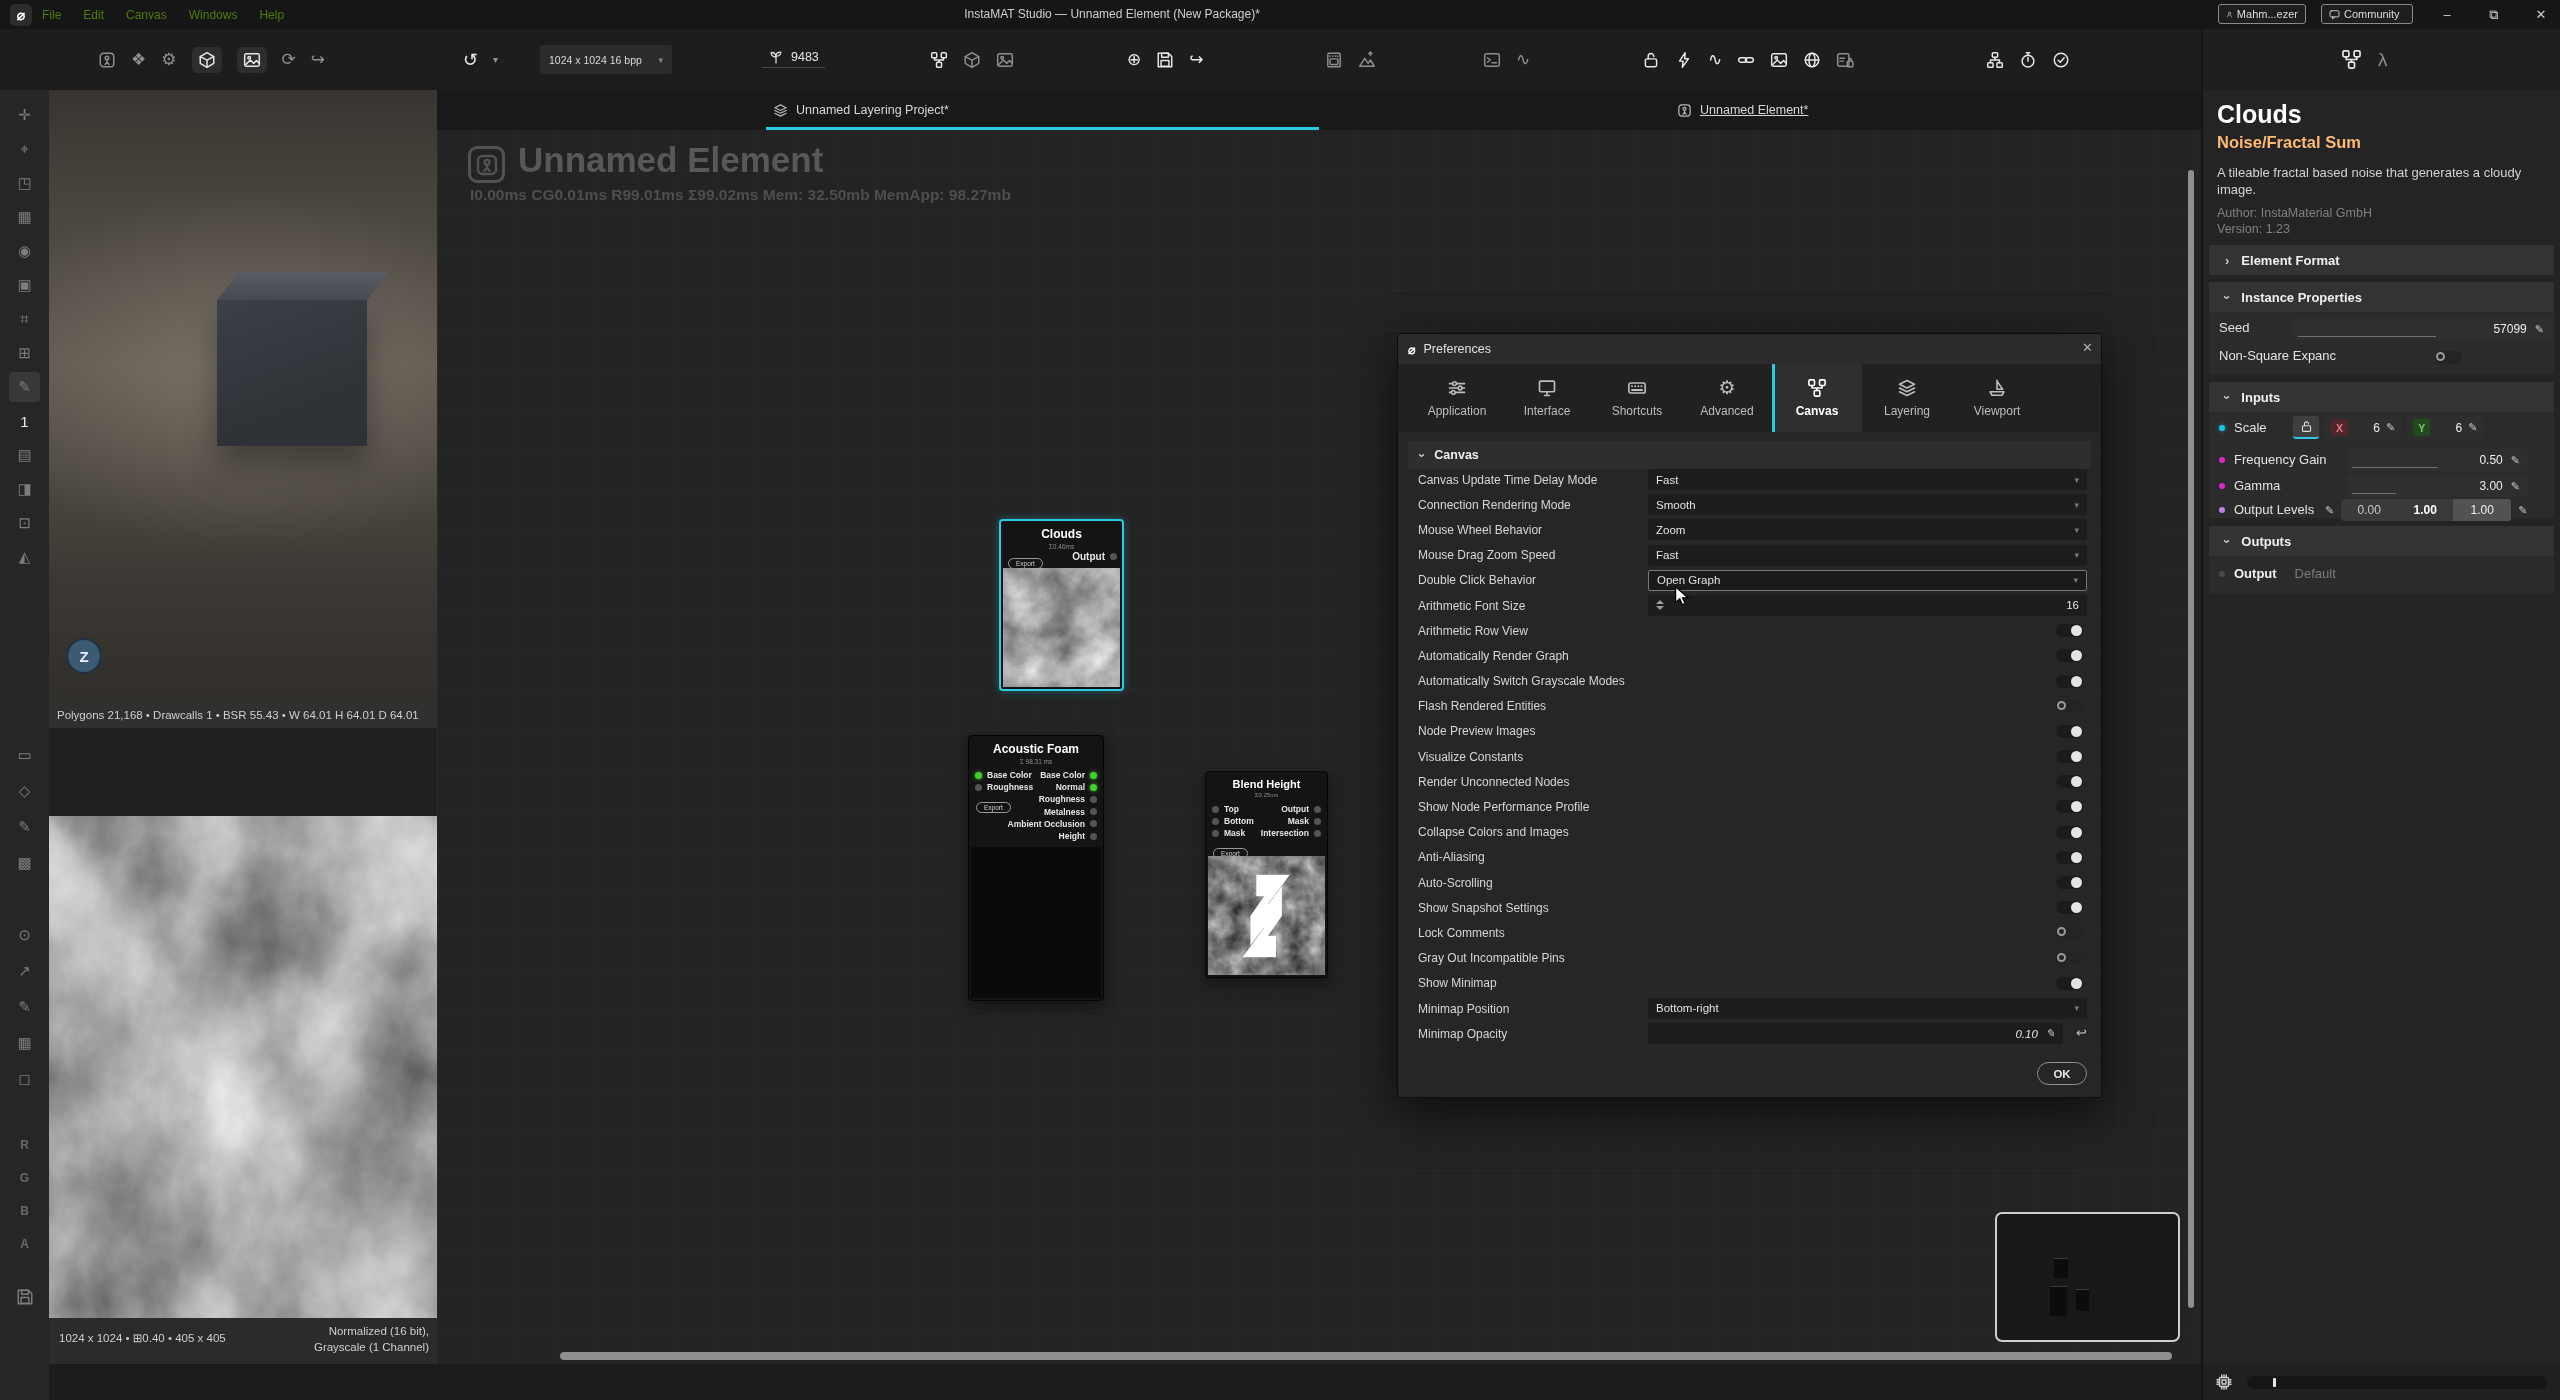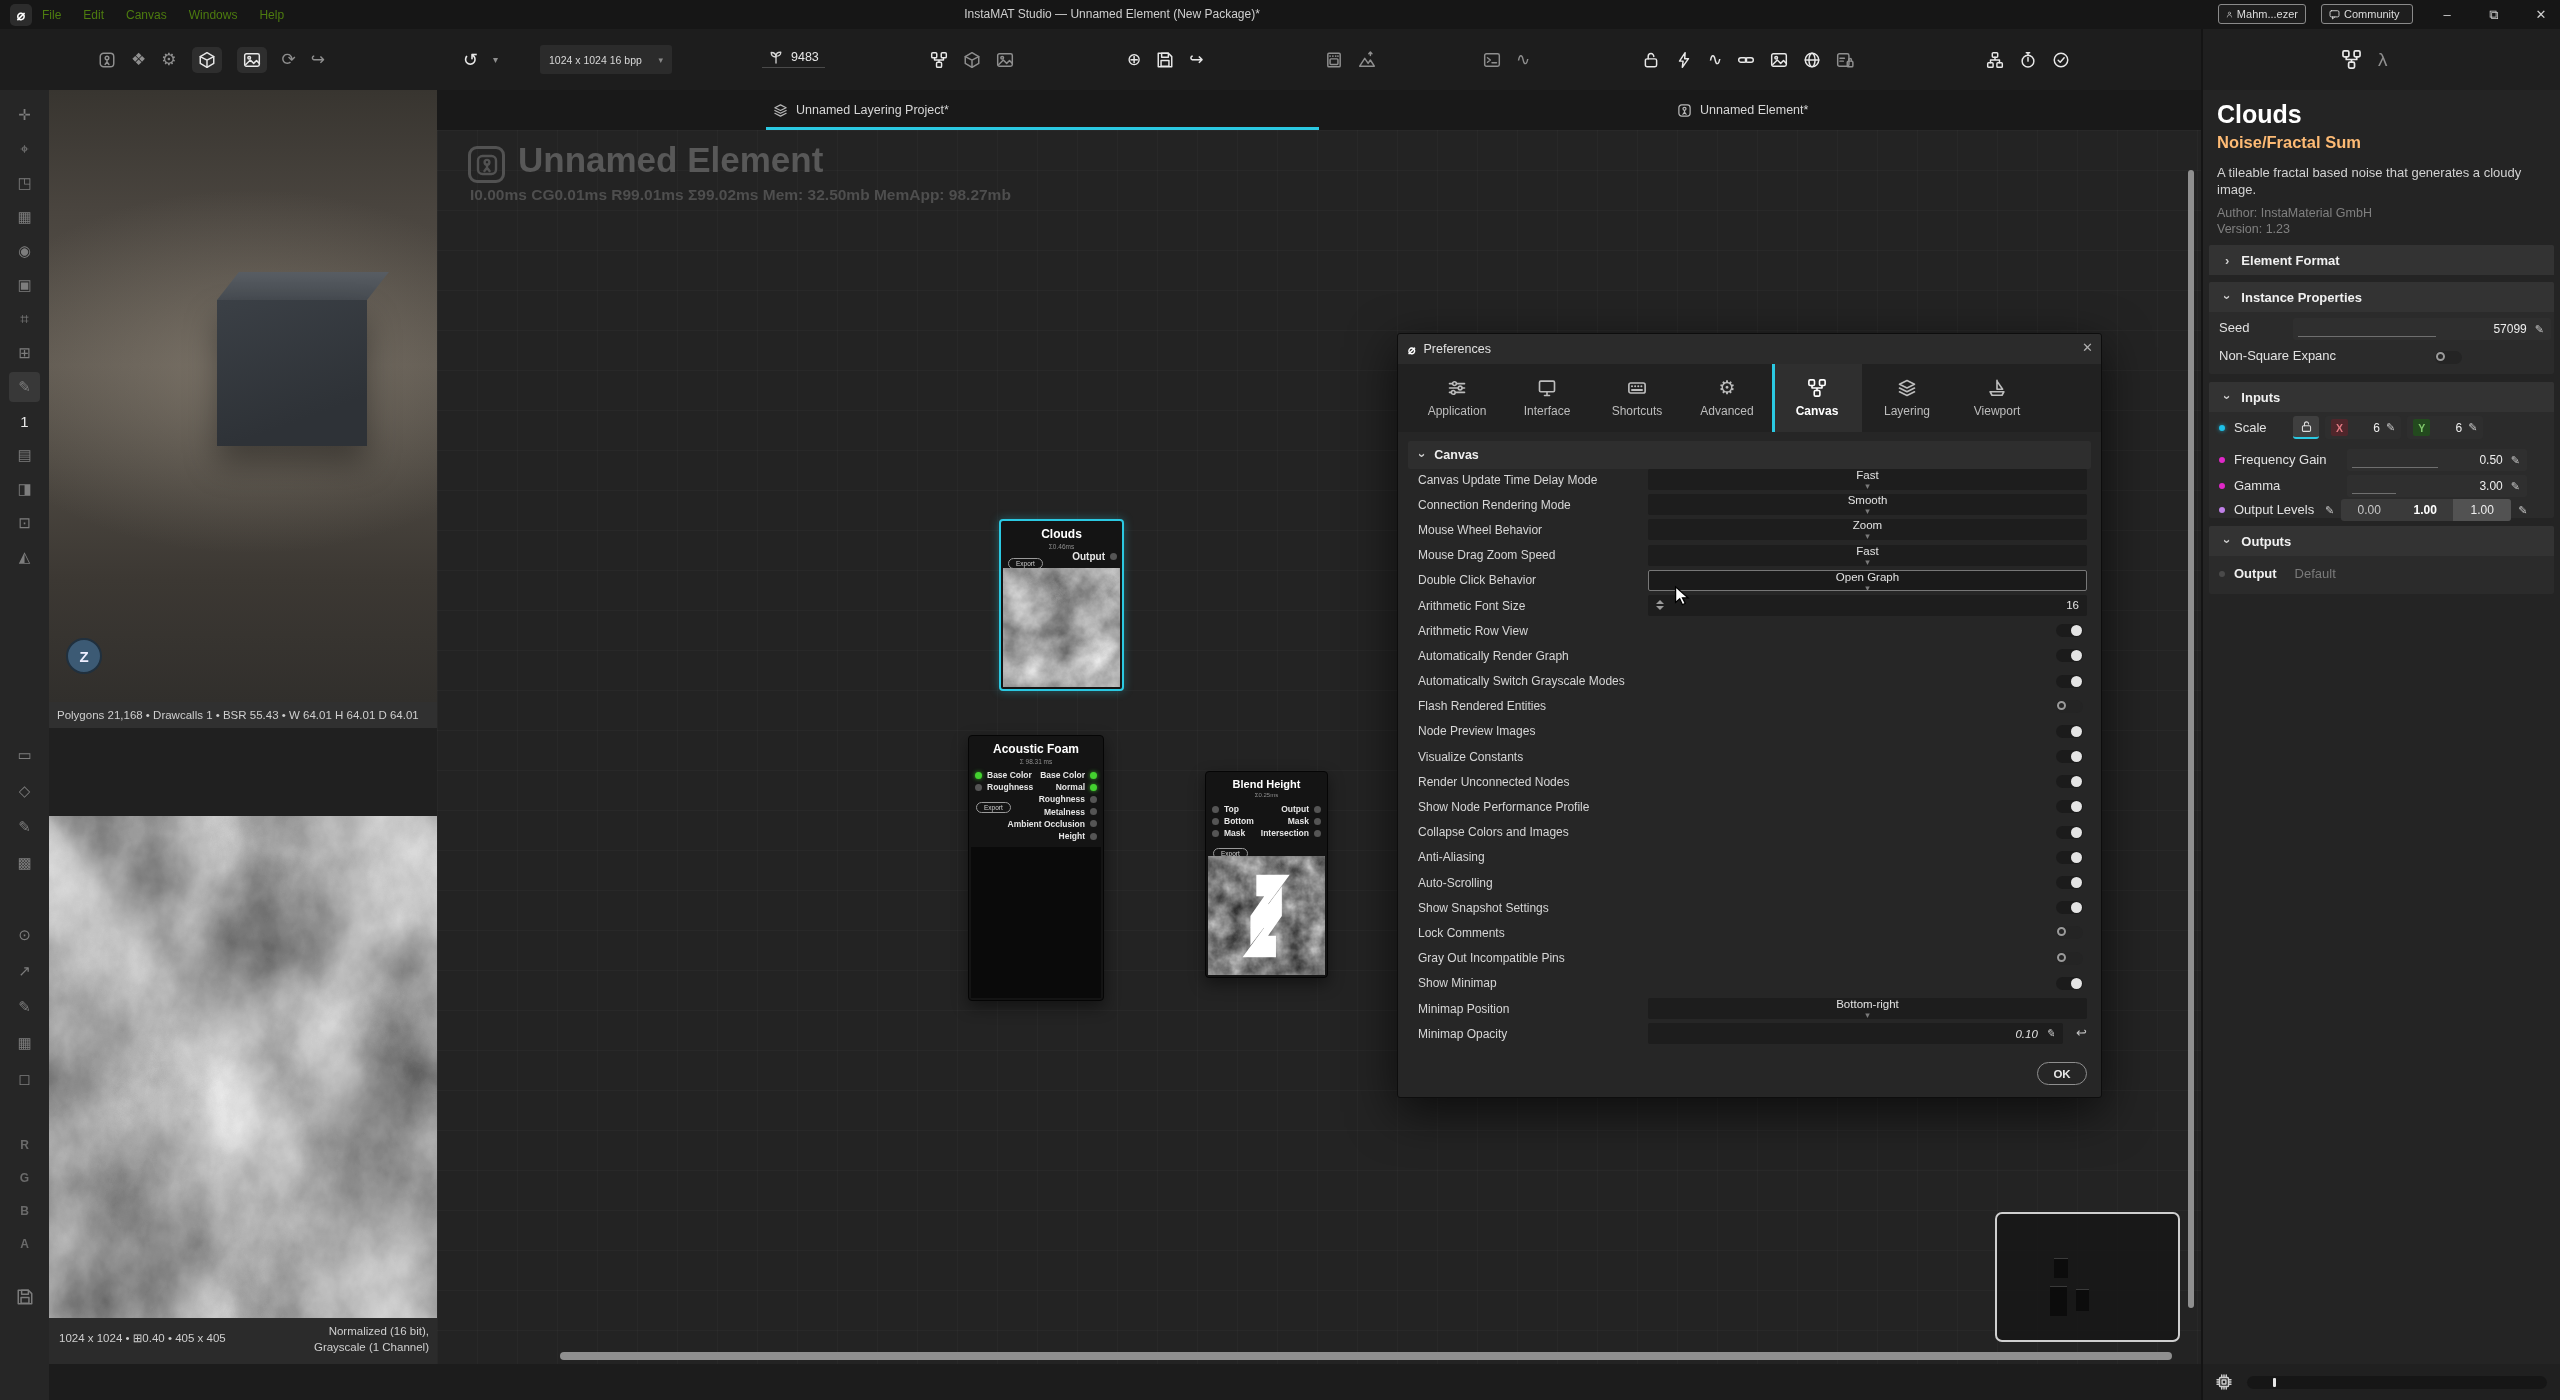--- a/index.html
+++ b/index.html
@@ -82,21 +82,21 @@
   #ptabs{position:absolute;left:0;top:30px;right:0;height:68px;background:#212121;display:flex;padding-left:14px;}
   .ptab{width:90px;height:68px;display:flex;flex-direction:column;align-items:center;justify-content:center;gap:6px;font-size:12px;color:#bdbdbd;position:relative;}
   .ptab svg.si{width:20px;height:20px;}
   .ptab .gg{font-size:19px;line-height:20px;}
   .ptab.active{background:#2f2f2f;color:#fff;font-weight:bold;}
   .ptab.active::before{content:"";position:absolute;left:0;top:0;bottom:0;width:3px;background:var(--accent);}
   #psection{position:absolute;left:10px;top:107px;right:10px;height:28px;background:#2e2e2e;border-radius:2px;display:flex;align-items:center;gap:10px;padding:0 12px;font-size:12.5px;font-weight:bold;color:#eee;}
   #prows{position:absolute;left:10px;top:133px;right:10px;}
   .prow{position:relative;height:25.2px;}
   .plabel{position:absolute;left:10px;top:50%;transform:translateY(-50%);font-size:12px;color:#d6d6d6;white-space:nowrap;}
-  .pdd{position:absolute;left:240px;right:4px;top:2px;height:21px;background:var(--field);border-radius:2px;display:flex;align-items:center;justify-content:space-between;padding:0 8px;font-size:11.5px;color:#e2e2e2;flex-direction:column;}
+  .pdd{position:absolute;left:240px;right:4px;top:2px;height:21px;background:var(--field);border-radius:2px;display:flex;align-items:center;justify-content:space-between;padding:0 8px;font-size:11.5px;color:#e2e2e2;}
   .pdd .caret{color:#7a7a7a;font-size:9px;}
   .pdd.focused{border:1px solid #777;background:#1a1a1a;}
   .pspin{position:absolute;left:240px;right:4px;top:2px;height:21px;background:var(--field);border-radius:2px;display:flex;align-items:center;justify-content:space-between;padding:0 8px;font-size:11.5px;color:#e2e2e2;}
   .spinarrows{display:flex;flex-direction:column;gap:2px;}
   .spinarrows i{width:0;height:0;border-left:4px solid transparent;border-right:4px solid transparent;display:block;}
   .spinarrows .up{border-bottom:4px solid #9a9a9a;}
   .spinarrows .dn{border-top:4px solid #9a9a9a;}
   .tgl{position:absolute;right:8px;top:6px;width:27px;height:13px;border-radius:7px;background:#1b1b1b;}
   .tgl .knob{position:absolute;top:1px;width:11px;height:11px;border-radius:50%;}
   .tgl.on .knob{right:1px;background:#e4e4e4;}
@@ -512,21 +512,21 @@
     </span>
   </div>
 
   <div id="tabbar" class="abs">
     <div class="tab" style="left:336px;">
       <svg class="si" style="width:15px;height:15px;color:#b8b8b8;">
           <use href="#i-lay"></use>
         </svg>
       <span>Unnamed Layering Project*</span>
     </div>
-    <div class="tab" style="left:1240px;">
+    <div class="tab" style="left:1240px;text-decoration:underline;">
       <svg class="si" style="width:15px;height:15px;color:#b8b8b8;">
           <use href="#i-elem"></use>
         </svg>
       <span>Unnamed Element*</span>
     </div>
     <div id="tab-underline"></div>
   </div>
   <div id="graph" class="abs"></div>
 
   <div id="gheader" class="abs" style="width:700px;height:80px;">

